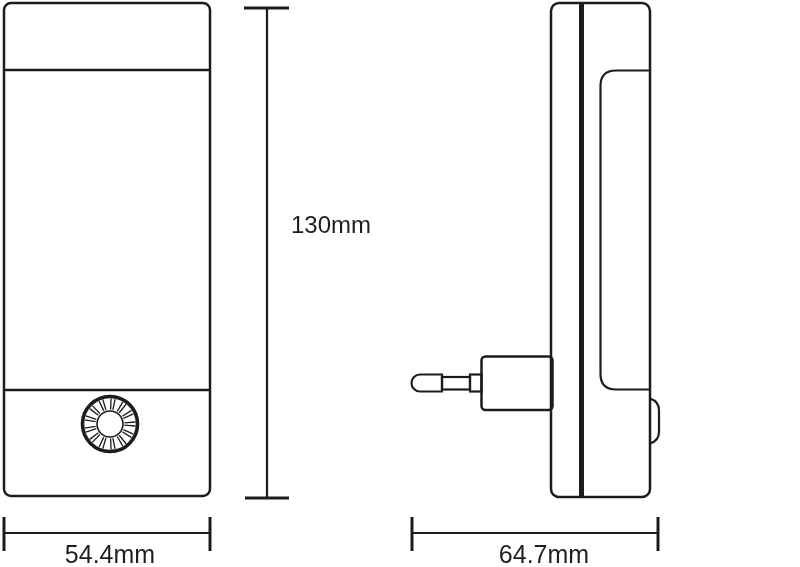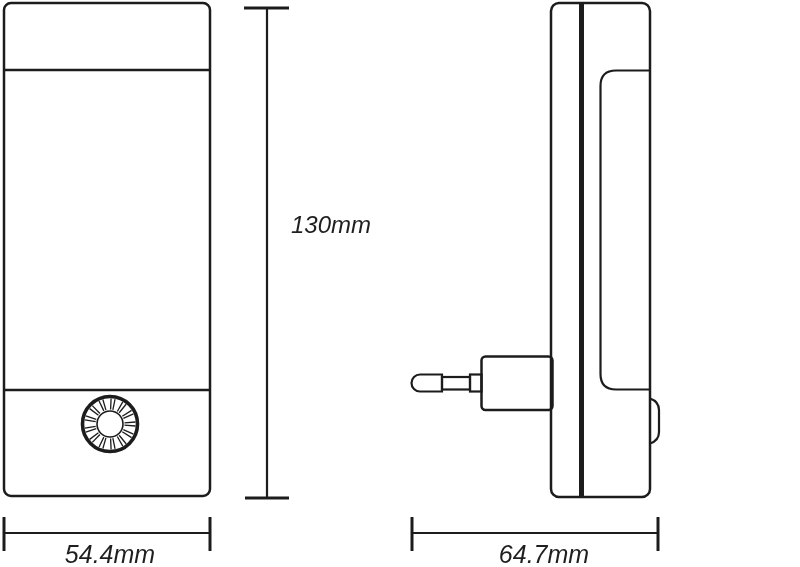--- a/index.html
+++ b/index.html
@@ -1,21 +1,21 @@
 <!DOCTYPE html>
 <html style="--line: #1c1c1c; --text: #1f1f1f; --bg: #ffffff;"><head>
 <meta charset="utf-8">
 <style>
   :root{
     --line:#1c1c1c;
     --text:#1f1f1f;
     --bg:#ffffff;
   }
   html,body{margin:0;padding:0;background:var(--bg);}
-  .stage{width:680px;height:567px;position:relative;background:var(--bg);overflow:hidden;font-style:italic;}
+  .stage{width:680px;height:567px;position:relative;background:var(--bg);overflow:hidden;}
   svg{display:block;}
   .s{stroke:var(--line);fill:none;stroke-width:2.5;}
   .s-thin{stroke:var(--line);fill:none;stroke-width:2.2;}
   .s-thick{stroke:var(--line);fill:none;stroke-width:5;}
   .s-dim{stroke:var(--line);fill:none;stroke-width:2.2;}
   .s-tick{stroke:var(--line);fill:none;stroke-width:3;}
   .ring-outer{stroke:var(--line);fill:none;stroke-width:3.6;}
   .ring-inner{stroke:var(--line);fill:none;stroke-width:1.6;}
   .spokes line{stroke:var(--line);stroke-width:1.3;}
   text{

